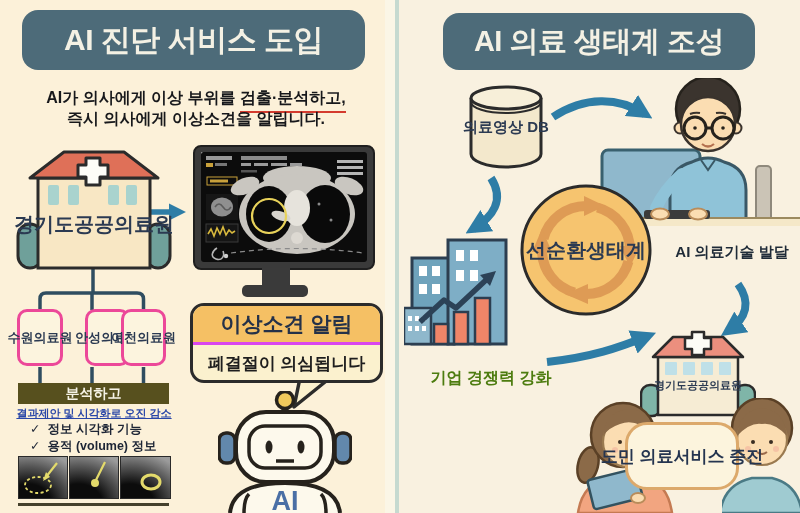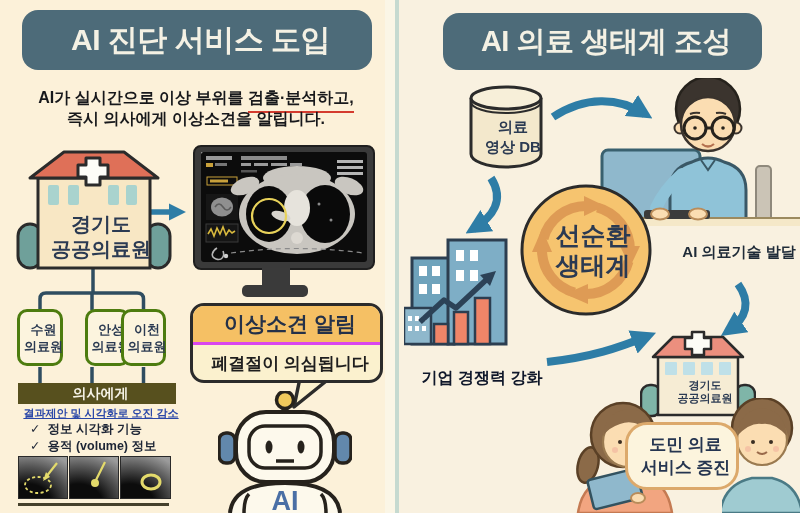--- a/index.html
+++ b/index.html
@@ -1,24 +1,24 @@
 <!DOCTYPE html>
 <html><head>
 <meta charset="utf-8">
 <style>
   html,body{margin:0;padding:0;}
   body{font-family:"Liberation Sans","DejaVu Sans",sans-serif;}
   #canvas{position:relative;width:800px;height:513px;overflow:hidden;background:#FCF1D9;}
   .abs{position:absolute;}
   .nowrap{white-space:nowrap;}
-  .center{display:flex;align-items:center;justify-content:center;text-align:center;padding-left:7px;}
-  .col{flex-direction:column;justify-content:center;}
+  .center{display:flex;align-items:center;justify-content:center;text-align:center;}
+  .col{flex-direction:row;justify-content:center;}
   .title-badge{background:#4D6B79;color:#F4F1E4;border-radius:16px;font-weight:bold;letter-spacing:-0.5px;}
   .navy{color:#2B3A52;}
-  .branch-box{background:#FCF4DE;border:3px solid #4d7c0f;border-radius:10px;font-weight:bold;font-size:13px;line-height:17px;color:#2B3A52;}
+  .branch-box{background:#FCF4DE;border:3px solid #ec4899;border-radius:10px;font-weight:bold;font-size:13px;line-height:17px;color:#2B3A52;}
   .thumb{background:radial-gradient(130% 130% at 18% 115%, #0c0c0c 38%, #585858 72%, #9B9B9B 100%);border:1px solid #2a2a2a;}
   .subtitle{font-weight:bold;color:#17181B;font-size:16px;line-height:21px;text-align:center;}
   .red-underline{border-bottom:2px solid #D43B2E;padding-bottom:5px;}
 </style>
 </head>
 <body>
 
 <div id="canvas">
 
   <div class="abs" style="left:399px;top:0;width:401px;height:513px;background:#F9F1E0;"></div>
@@ -47,21 +47,21 @@
     <g>
       <path d="M738,284 C751,302 747,318 728,331" stroke="#2E7DA6" stroke-width="8" fill="none" marker-end="url(#ah)"></path>
     </g>
   </svg>
 
   <div class="abs title-badge center" style="left:22px;top:10px;width:343px;height:60px;font-size:30px;">
     <span class="nowrap">AI 진단 서비스 도입</span>
   </div>
 
   <div class="abs subtitle" style="left:0;top:87px;width:392px;">
-    <div class="nowrap"><span>AI가 실시간으로 이상 부위를 </span><span class="red-underline">검출·분석하고,</span></div>
+    <div class="nowrap"><span>AI가 의사에게 이상 부위를 </span><span class="red-underline">검출·분석하고,</span></div>
     <div class="nowrap">즉시 의사에게 이상소견을 알립니다.</div>
   </div>
 
   <svg class="abs" style="left:0;top:268px;" width="200" height="120" viewBox="0 0 200 120">
     <g stroke="#2F4D60" stroke-width="3.5" fill="none">
       <path d="M93,0 L93,25"></path>
       <path d="M40,42 L40,31 Q40,25 46,25 L137,25 Q143.5,25 143.5,31 L143.5,42"></path>
       <path d="M92,25 L92,42"></path>
       <path d="M40,99 L40,116"></path>
         <path d="M92,99 L92,116"></path>
@@ -144,21 +144,21 @@
   <div class="abs branch-box center col" style="left:69px;top:309px;width:45px;height:57px;box-sizing:border-box;margin-left:16px;">
     <div class="nowrap">안성</div>
     <div class="nowrap">의료원</div>
   </div>
   <div class="abs branch-box center col" style="left:121px;top:309px;width:45px;height:57px;box-sizing:border-box;">
     <div class="nowrap">이천</div>
     <div class="nowrap">의료원</div>
   </div>
 
   <div class="abs center" style="left:18px;top:383px;width:151px;height:21px;background:#57501E;color:#F6F3E6;font-weight:bold;font-size:14px;">
-    <span class="nowrap">의사에게</span>
+    <span class="nowrap">분석하고</span>
   </div>
   <div class="abs center" style="left:8px;top:406px;width:172px;font-weight:bold;font-size:11px;color:#2A47A8;text-decoration:underline;">
     <span class="nowrap">결과제안 및 시각화로 오진 감소</span>
   </div>
   <div class="abs" style="left:30px;top:421px;width:150px;font-weight:bold;font-size:12.5px;color:#1D2535;line-height:17px;">
     <div class="nowrap"><span>✓</span>&nbsp;&nbsp;<span>정보 시각화 기능</span></div>
     <div class="nowrap"><span>✓</span>&nbsp;&nbsp;<span>용적 (volume) 정보</span></div>
   </div>
 
   <div class="abs thumb" style="left:18px;top:456px;width:48px;height:41px;">
@@ -261,21 +261,21 @@
       <path d="M109.5,78.4 A44,44 0 0 1 67,111"></path>
       <path d="M55.6,109.5 A44,44 0 0 1 23,67"></path>
     </g>
     <g fill="#DE9B55">
       <polygon points="65,13 65,33 86,23"></polygon>
       <polygon points="101,63 121,63 111,84"></polygon>
       <polygon points="69,101 69,121 46,111"></polygon>
       <polygon points="13,69 33,69 23,46"></polygon>
     </g>
   </svg>
-  <div class="abs center col navy" style="left:519px;top:183px;width:134px;height:134px;font-weight:bold;font-size:25px;line-height:30px;">
+  <div class="abs center col navy" style="left:519px;top:183px;width:134px;height:134px;font-weight:bold;font-size:20px;line-height:30px;">
     <div class="nowrap">선순환</div>
     <div class="nowrap">생태계</div>
   </div>
 
   <svg class="abs" style="left:404px;top:238px;" width="106" height="116" viewBox="0 0 106 116">
     <rect x="8" y="20" width="42" height="86" fill="#6FA3BC" stroke="#2C3E50" stroke-width="3"></rect>
     <g fill="#FFFFFF">
         <rect x="15" y="28" width="8" height="10"></rect>
         <rect x="28" y="28" width="8" height="10"></rect>
         <rect x="15" y="46" width="8" height="10"></rect>
@@ -298,21 +298,21 @@
         <rect x="18" y="88" width="4" height="5"></rect>
       </g>
     <g fill="#F08568" stroke="#2C3E50" stroke-width="2.5">
       <rect x="30" y="86" width="14" height="20"></rect>
       <rect x="50" y="74" width="14" height="32"></rect>
       <rect x="71" y="60" width="15" height="46"></rect>
     </g>
     <path d="M16,84 L40,62 L52,70 L82,42" stroke="#2C4257" stroke-width="5.5" fill="none" stroke-linejoin="round"></path>
     <polygon points="92,33 86,48 76,37" fill="#2C4257"></polygon>
   </svg>
-  <div class="abs center" style="left:400px;top:368px;width:150px;font-weight:bold;font-size:16px;color:#0f172a;">
+  <div class="abs center" style="left:416px;top:368px;width:150px;font-weight:bold;font-size:16px;color:#4d7c0f;">
     <span class="nowrap">기업 경쟁력 강화</span>
   </div>
 
   <svg class="abs" style="left:640px;top:330px;" width="116" height="88" viewBox="0 0 116 88">
     <rect x="1" y="55" width="20" height="31" rx="9" fill="#7FB5A8" stroke="#2B2B2B" stroke-width="2.5"></rect>
     <rect x="95" y="55" width="20" height="31" rx="9" fill="#7FB5A8" stroke="#2B2B2B" stroke-width="2.5"></rect>
     <rect x="18" y="27" width="80" height="58" fill="#F6ECD4" stroke="#2B2B2B" stroke-width="2.5"></rect>
     <polygon points="13,27 33,7 83,7 103,27" fill="#EC8F7E" stroke="#2B2B2B" stroke-width="2.5" stroke-linejoin="round"></polygon>
     <path d="M52,2 h12 v6 h7 v11 h-7 v6 h-12 v-6 h-7 v-11 h7 Z" fill="#FCFCF6" stroke="#2B2B2B" stroke-width="2.5" stroke-linejoin="round"></path>
     <g fill="#BFE0E8">

